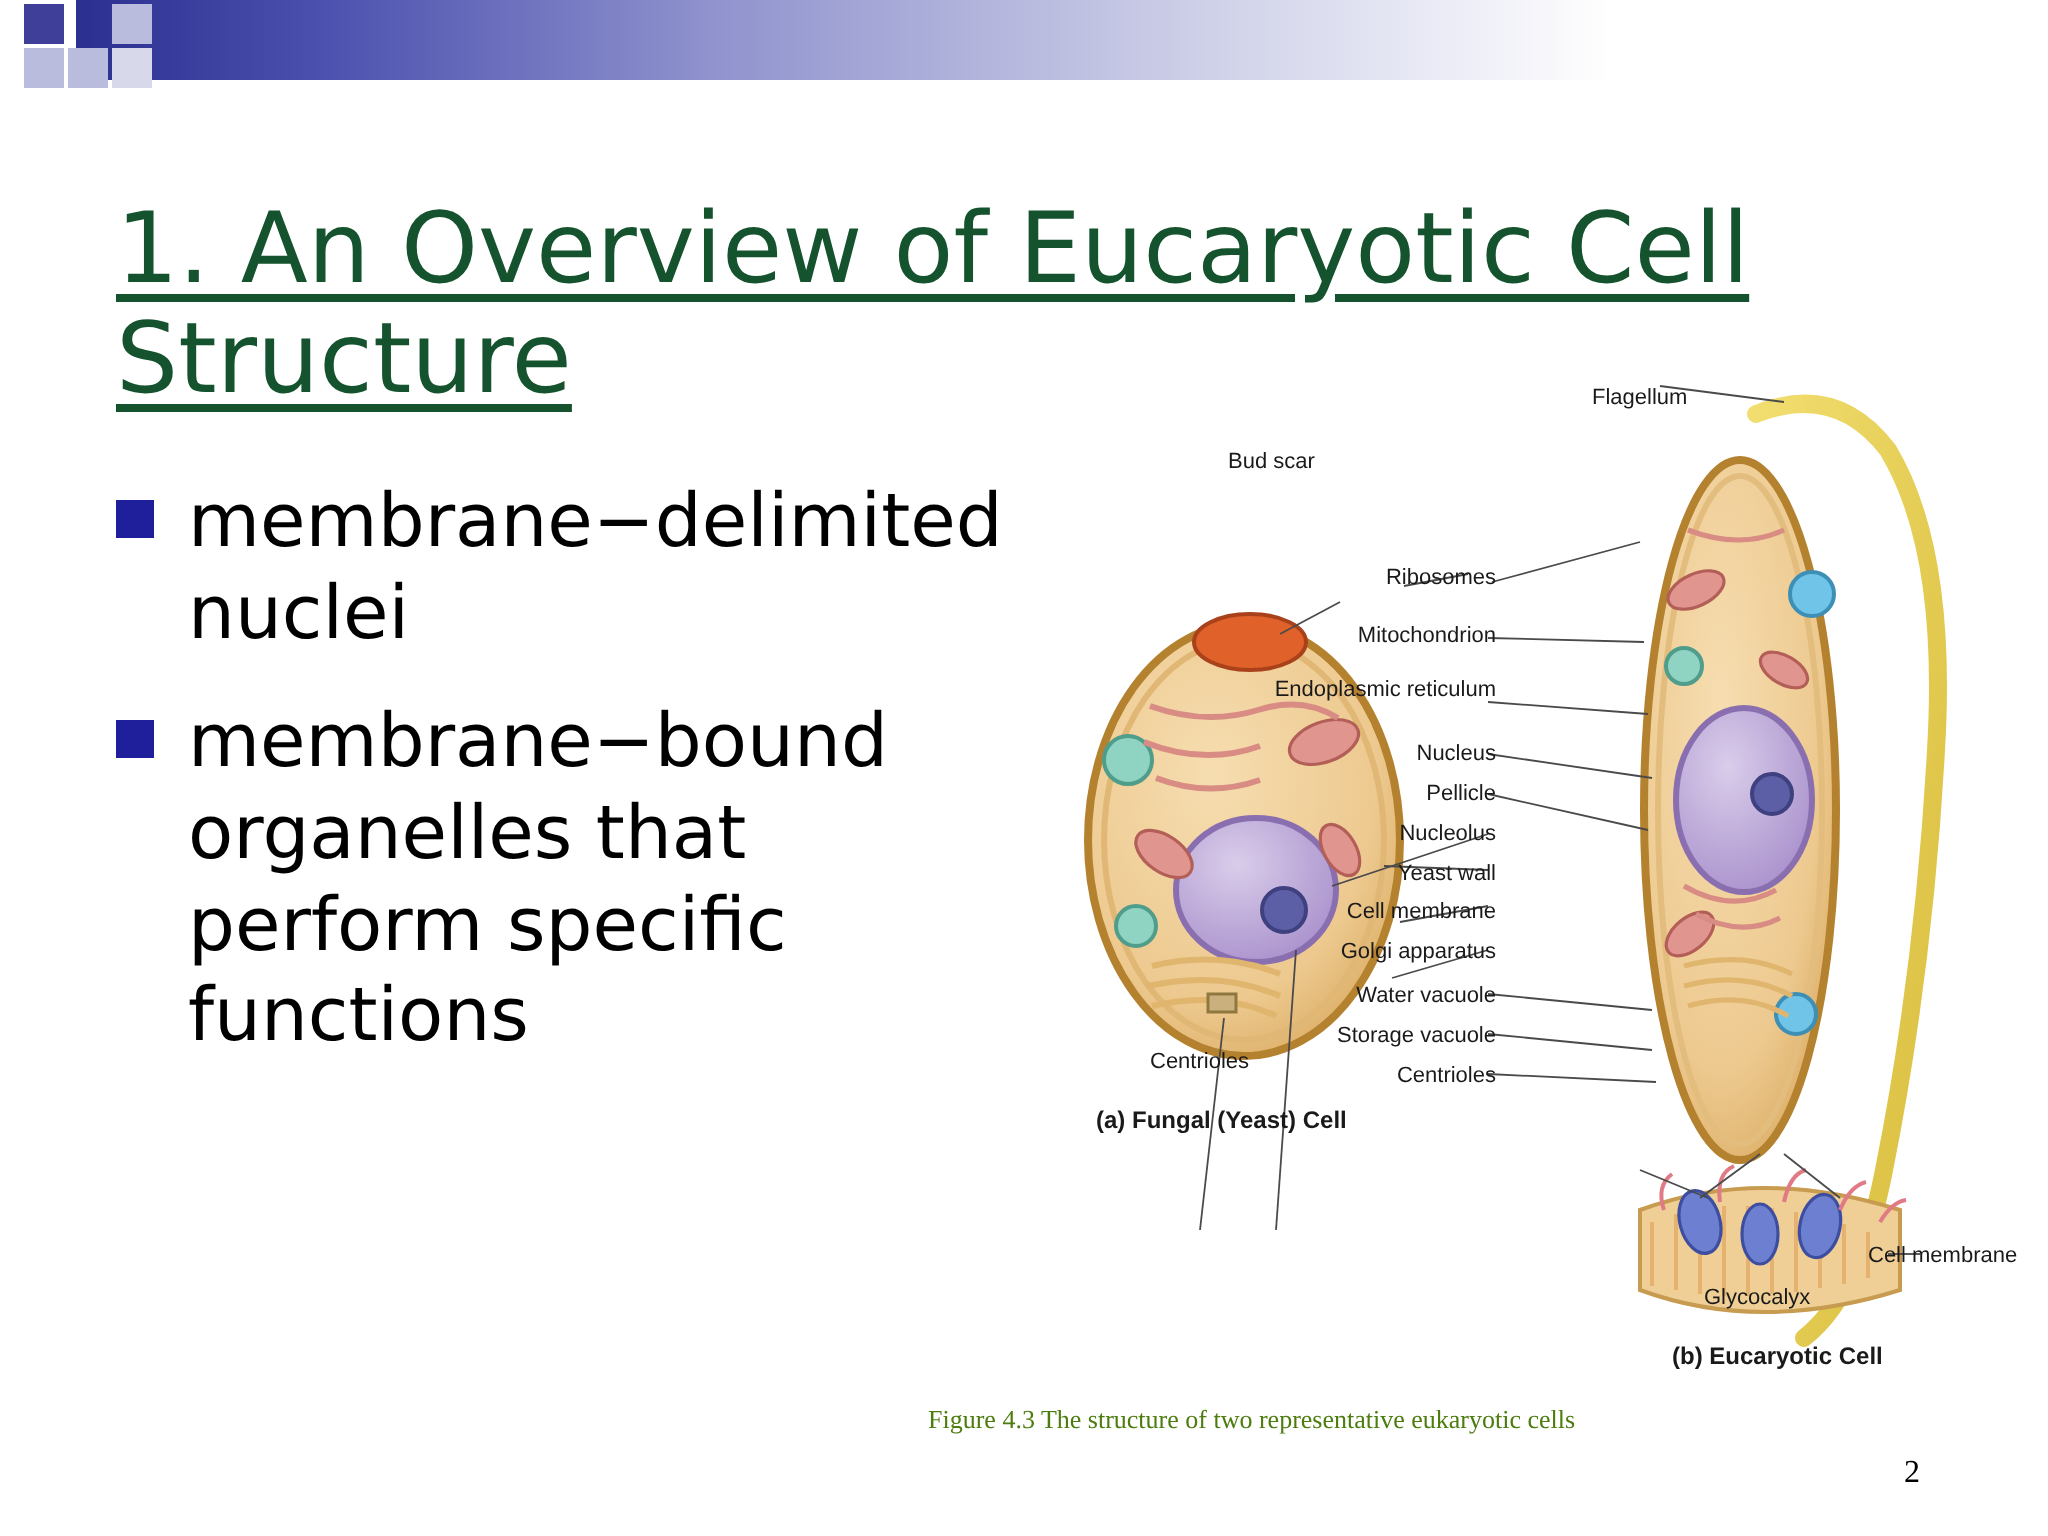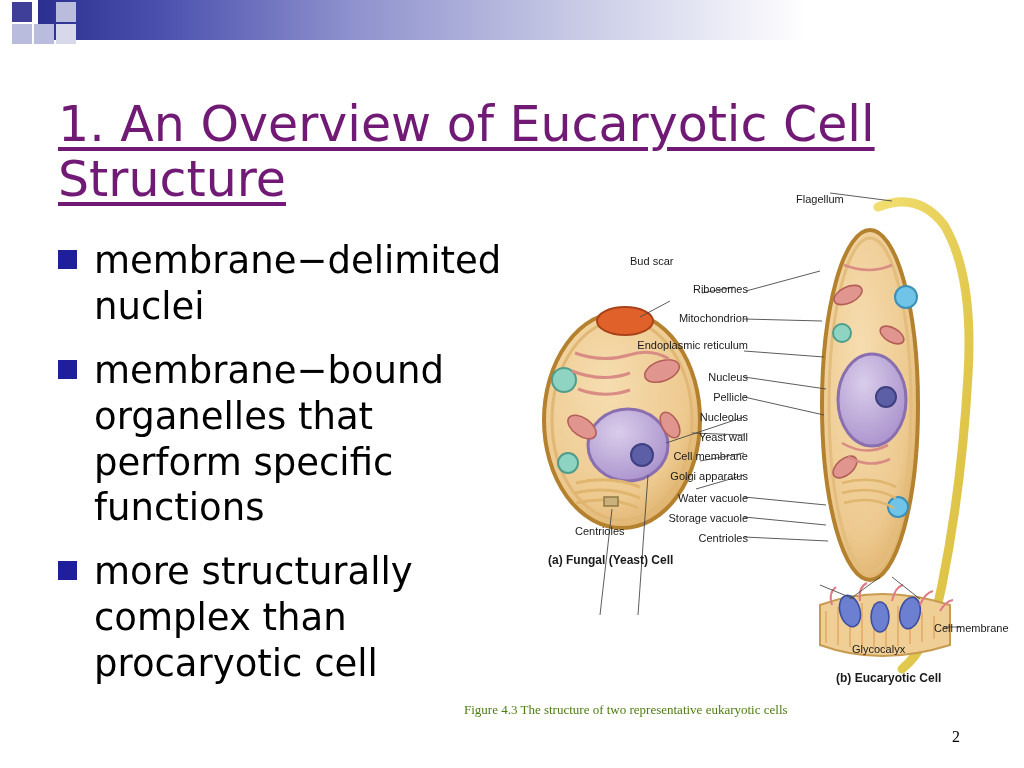--- a/index.html
+++ b/index.html
@@ -38,21 +38,21 @@
   .deco-sq.dark { background: #3f3f9a; }
 
   
   .title {
     position: absolute;
     left: 58px;
     top: 78px;
     width: 880px;
     font-size: 49px;
     line-height: 1.12;
-    color: #701a75;
+    color: #14532d;
     font-weight: normal;
     text-decoration: underline;
     text-underline-offset: 6px;
     margin-top: 20px;
   }
 
   
   .bullets {
     position: absolute;
     left: 58px;
@@ -135,24 +135,20 @@
 <h1 class="title">1. An Overview of Eucaryotic Cell Structure</h1>
 
 <div class="bullets">
   <div class="bullet-row">
     <div class="bullet-marker"></div>
     <div class="bullet-text">membrane−delimited nuclei</div>
   </div>
   <div class="bullet-row">
     <div class="bullet-marker"></div>
     <div class="bullet-text">membrane−bound organelles that perform specific functions</div>
-  </div>
-  <div class="bullet-row">
-    <div class="bullet-marker"></div>
-    <div class="bullet-text">more structurally complex than procaryotic cell</div>
   </div>
 </div>
 
 <div class="figure">
 
   <svg class="fig-svg" width="500" height="525" viewBox="0 0 500 525">
     <defs>
       <radialGradient id="cellFill" cx="40%" cy="35%" r="75%">
         <stop offset="0%" stop-color="#f6ddb0"></stop>
         <stop offset="70%" stop-color="#edc98f"></stop>
@@ -286,21 +282,21 @@
       <path d="M224 242 L146 268"></path>
       <path d="M224 260 L172 258"></path>
       <path d="M224 278 L180 286"></path>
       <path d="M224 300 L176 314"></path>
       <path d="M224 322 L306 330"></path>
       <path d="M224 342 L306 350"></path>
       <path d="M224 362 L308 366"></path>
     </g>
   </svg>
 
-  <div class="fig-label" style="left:110px; top:50px;margin-top:30px;">Bud scar</div>
+  <div class="fig-label" style="left:94px; top:50px;">Bud scar</div>
   <div class="fig-label" style="left:55px; top:350px;">Centrioles</div>
 
   <div class="fig-label r" style="left:94px;  top:108px; width:134px;">Ribosomes</div>
   <div class="fig-label r" style="left:94px;  top:137px; width:134px;">Mitochondrion</div>
   <div class="fig-label r" style="left:94px;  top:164px; width:134px; white-space:normal; line-height:1.15;">Endoplasmic reticulum</div>
   <div class="fig-label r" style="left:94px;  top:196px; width:134px;">Nucleus</div>
   <div class="fig-label r" style="left:94px;  top:216px; width:134px;">Pellicle</div>
   <div class="fig-label r" style="left:94px;  top:236px; width:134px;">Nucleolus</div>
   <div class="fig-label r" style="left:94px;  top:256px; width:134px;">Yeast wall</div>
   <div class="fig-label r" style="left:94px;  top:275px; width:134px;">Cell membrane</div>

